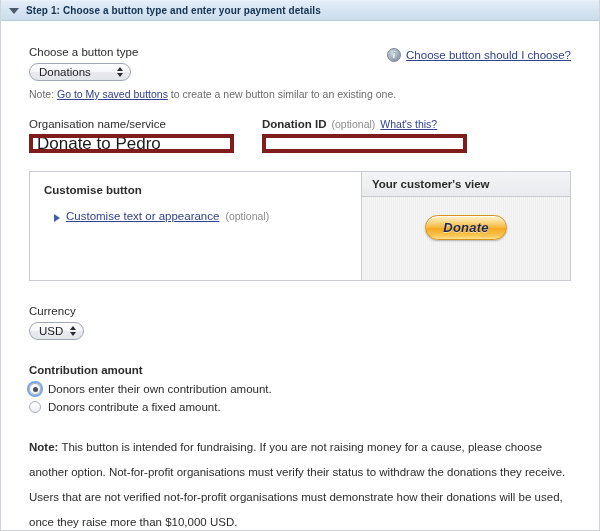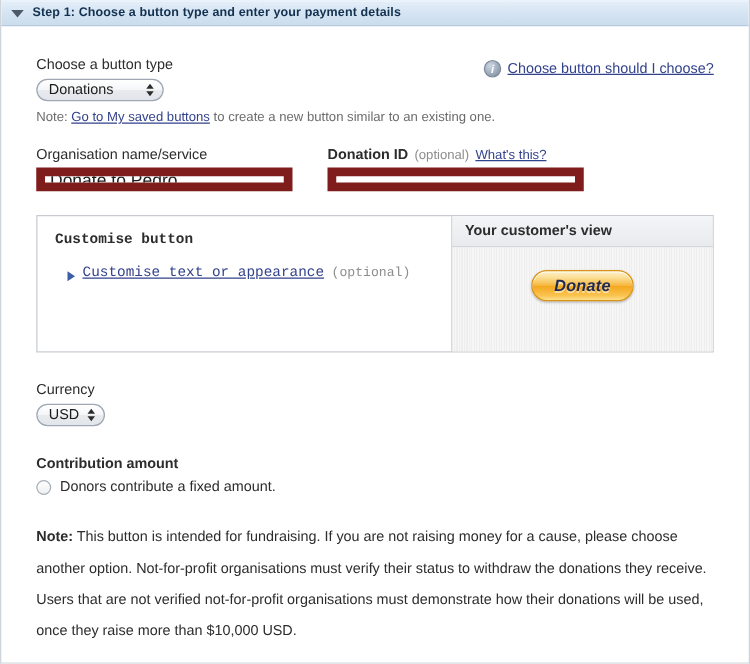--- a/index.html
+++ b/index.html
@@ -134,43 +134,42 @@
   .col-don { width: 205px; margin-left: 28px; }
   .label-line { display: flex; align-items: baseline; gap: 5px; }
   .optional {
     font-size: 10.5px;
     color: #8d8d8d;
     font-weight: normal;
   }
   .txt-input {
     width: 100%;
     height: 19px;
-    border: 7px solid #7f1d1d;
+    border: 4px solid #7f1d1d;
     background: #ffffff;
     font-family: "Liberation Sans", sans-serif;
-    font-size: 14px;
+    font-size: 17px;
     color: #1b1b1b;
     padding: 0 4px;
     outline: none;
     border-radius: 0;
   }
 
   
   .panel {
     margin-top: 18px;
     display: flex;
     border: 1px solid #c8ccd2;
     height: 110px;
     background: #ffffff;
   }
   .panel-left {
     flex: 1 1 auto;
     padding: 12px 14px;
     border-right: 1px solid #c8ccd2;
-    font-family: Liberation Mono, monospace;
   }
   .panel-right {
     width: 208px;
     display: flex;
     flex-direction: column;
     text-align: right;
   }
   .panel-head {
     font-size: 11.5px;
     font-weight: bold;
@@ -362,20 +361,24 @@
         <span>USD</span>
         <span class="arrows">
             <i class="up"></i>
             <i class="down"></i>
           </span>
       </div>
     </div>
 
     <div class="sec-head">Contribution amount</div>
     <div class="radio-row">
+      <span class="radio checked focused"></span>
+      <span class="radio-label">Donors enter their own contribution amount.</span>
+    </div>
+    <div class="radio-row">
       <span class="radio"></span>
       <span class="radio-label">Donors contribute a fixed amount.</span>
     </div>
 
     <div class="note-para">
       <b>Note:</b><span> This button is intended for fundraising. If you are not raising money for a cause, please choose another option. Not-for-profit organisations must verify their status to withdraw the donations they receive. Users that are not verified not-for-profit organisations must demonstrate how their donations will be used, once they raise more than $10,000 USD.</span>
     </div>
 
     <div class="merchant-head-row">
       <span class="sec-head">Merchant account IDs</span>

